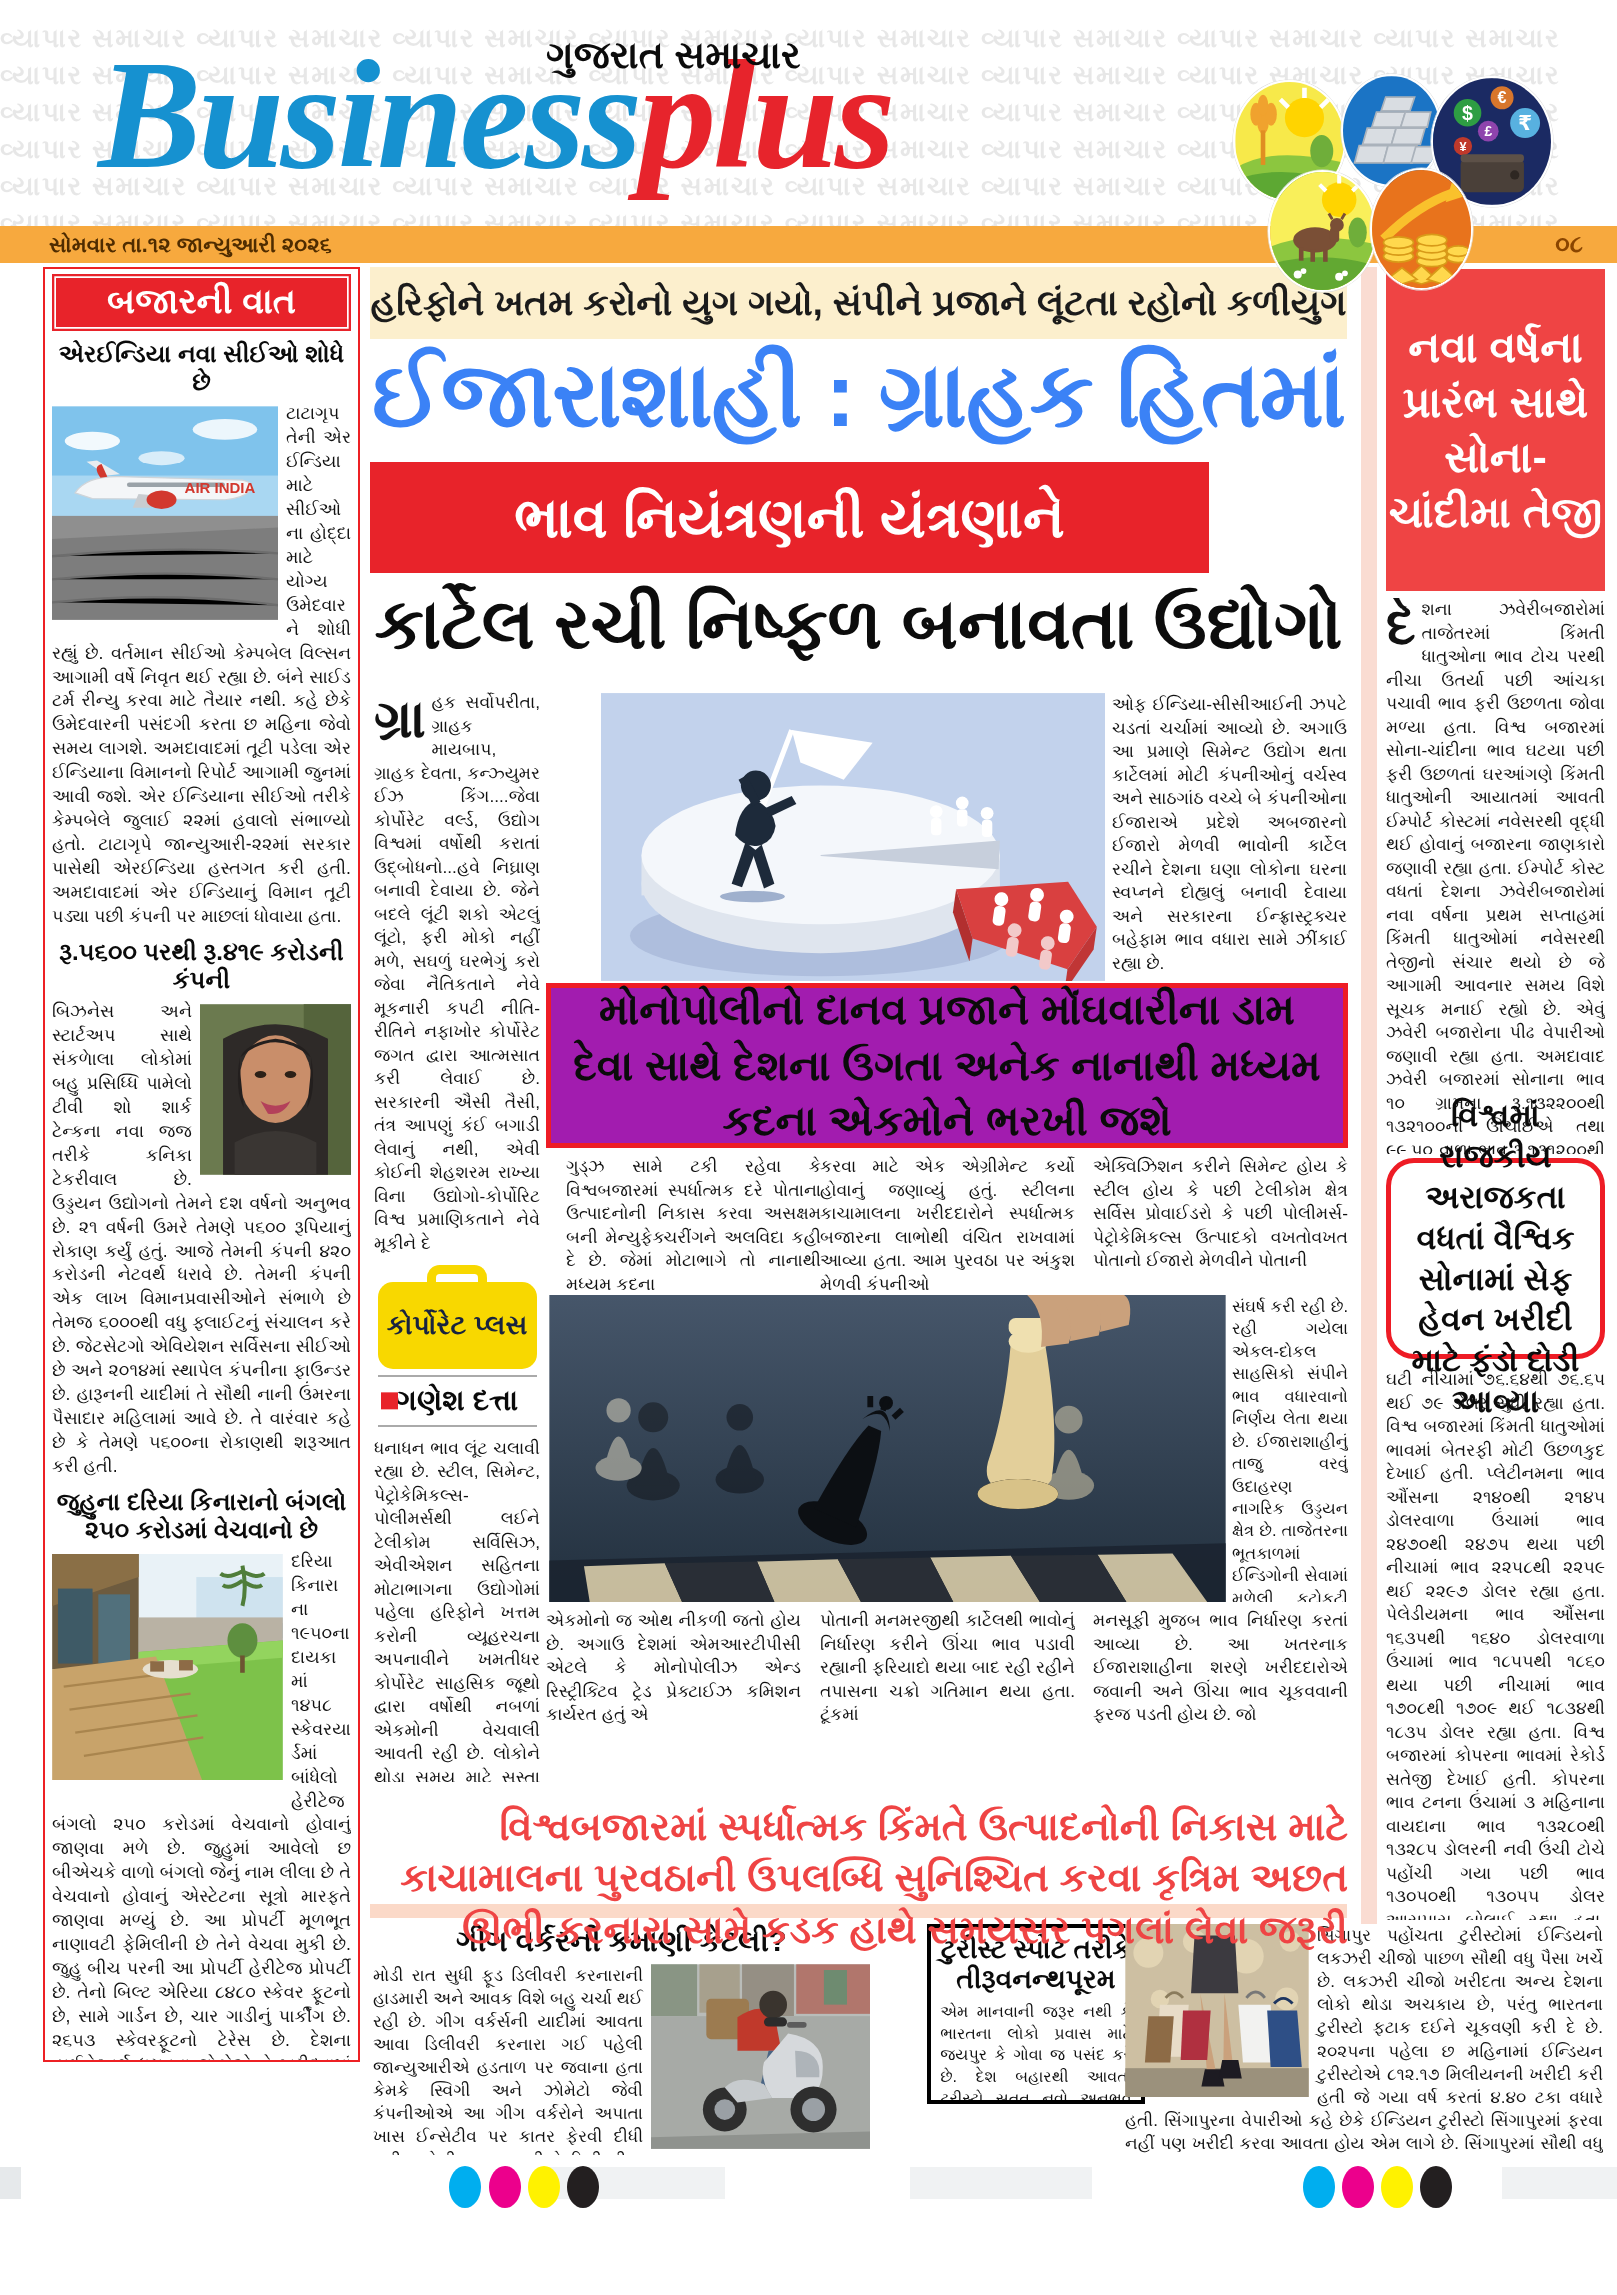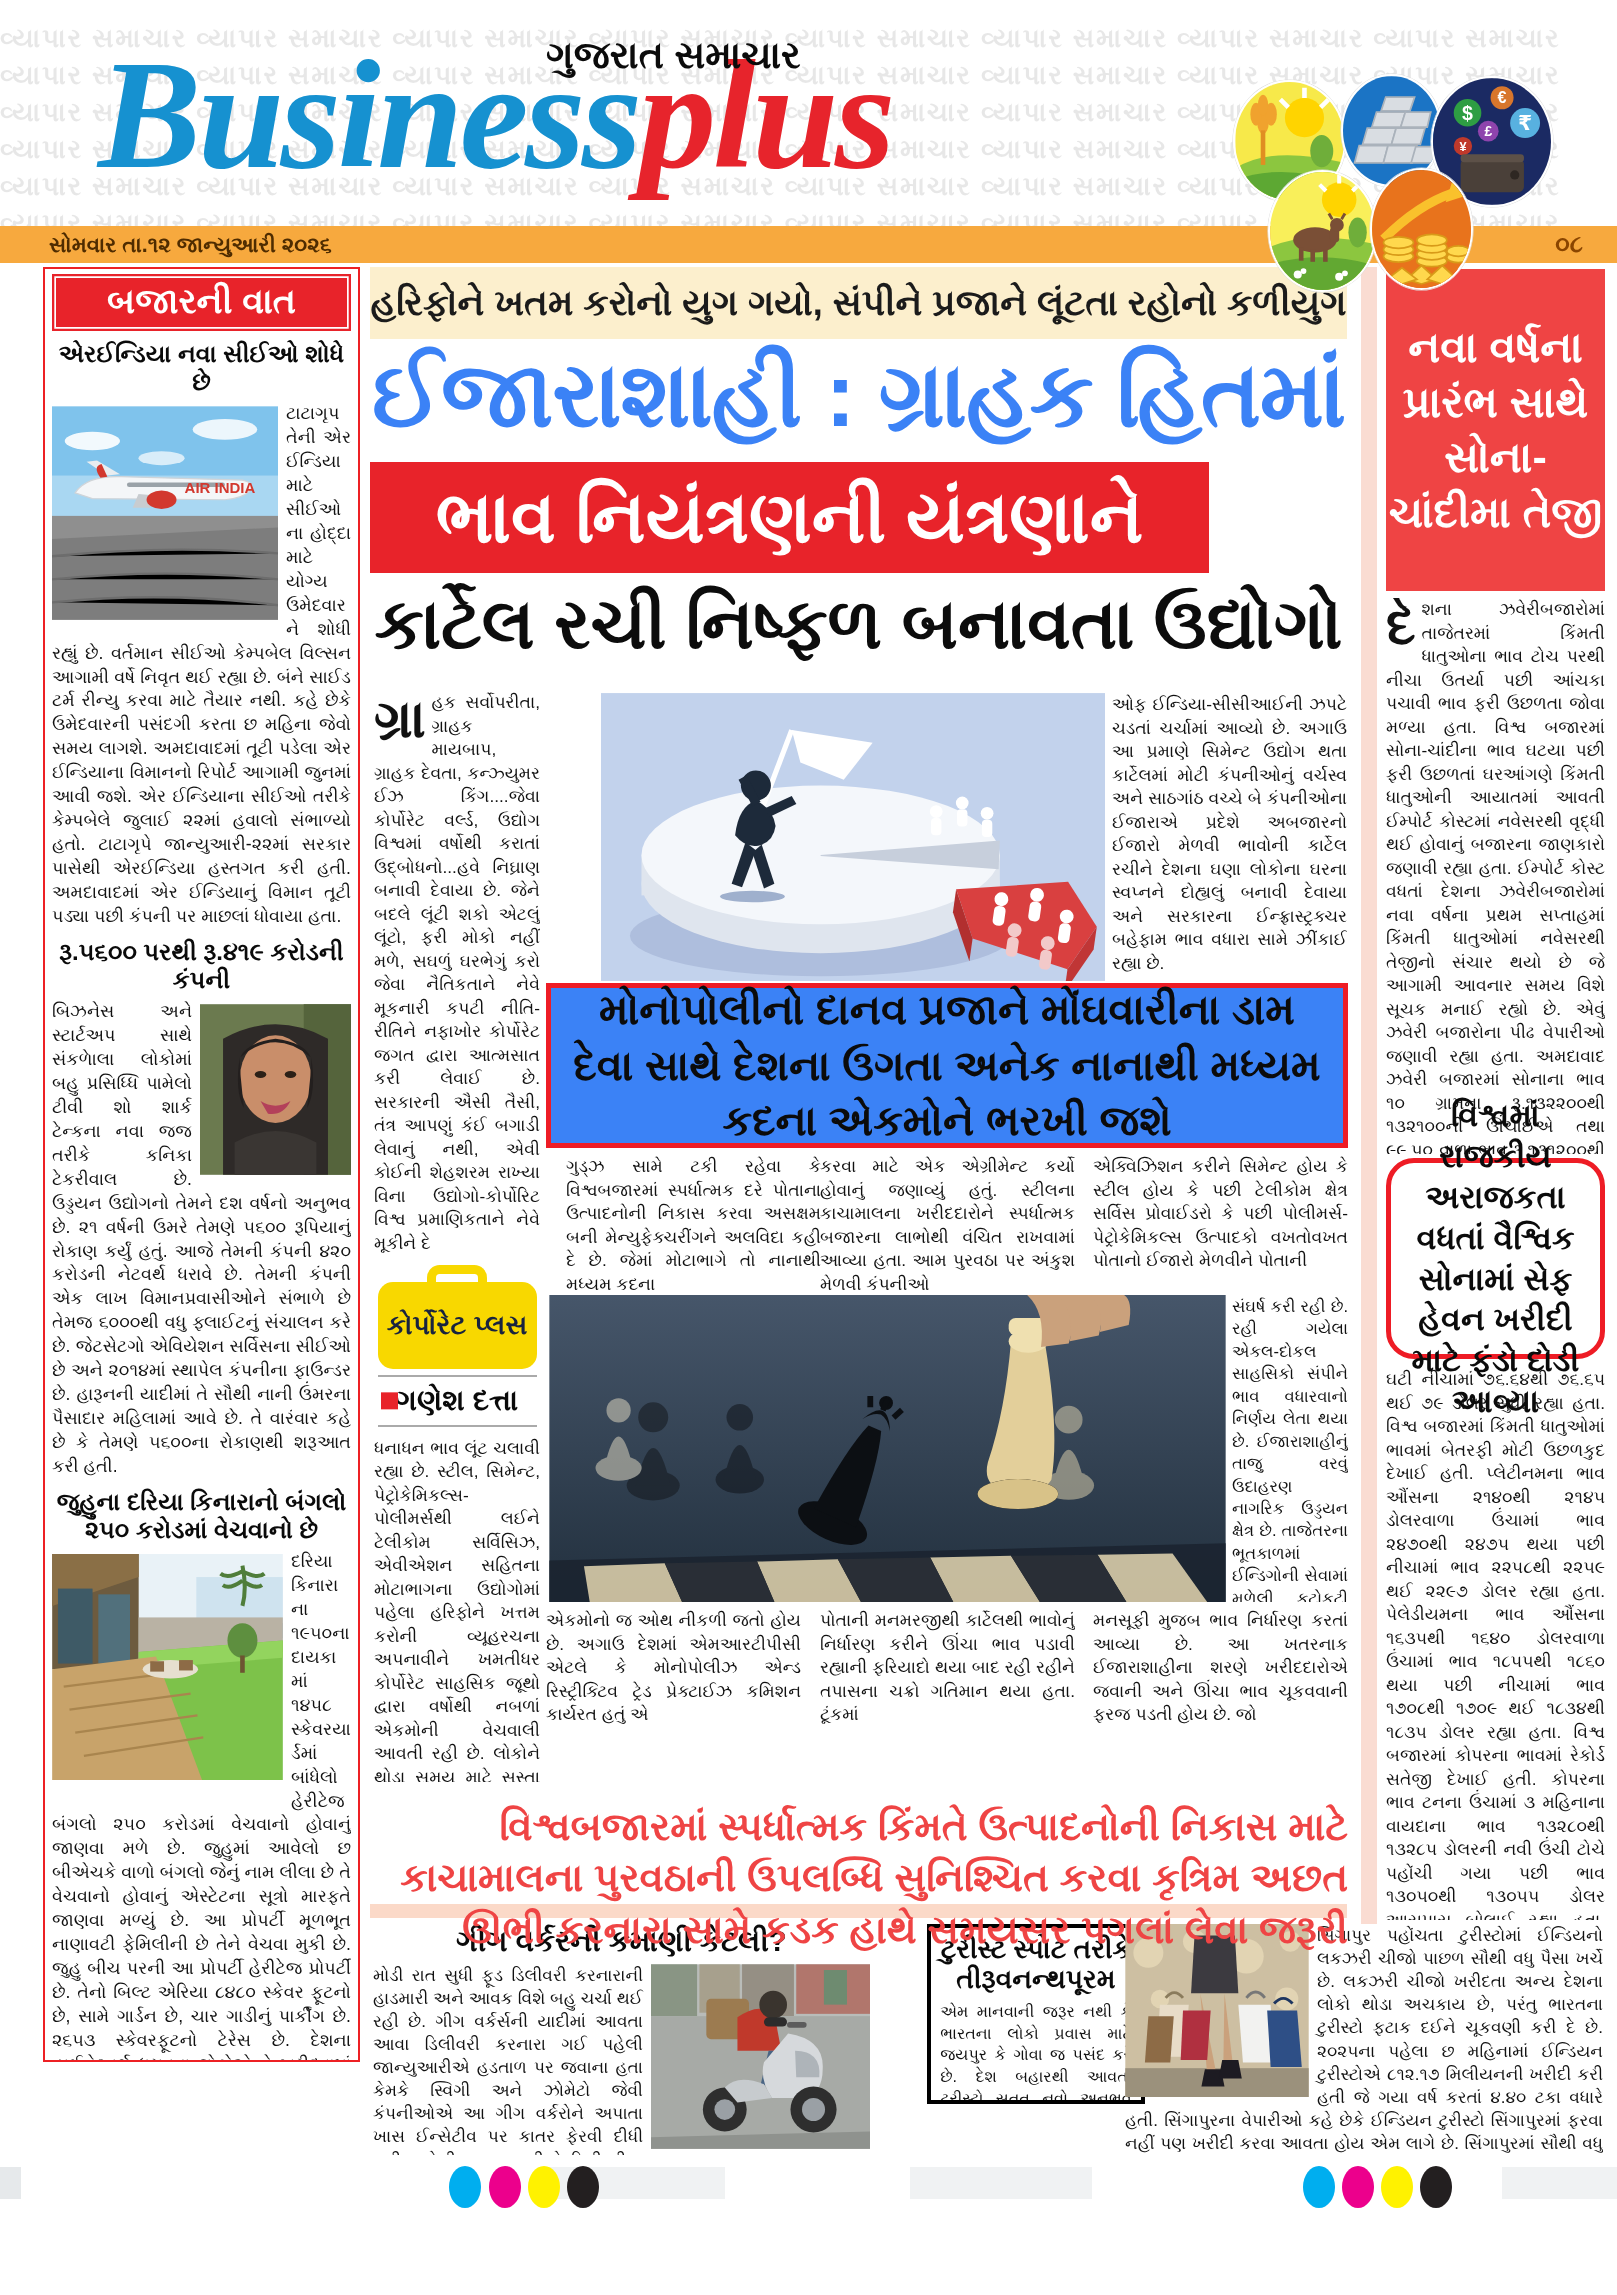--- a/index.html
+++ b/index.html
@@ -31,35 +31,35 @@
     padding:7px 0 9.2px;box-shadow:inset 0 0 0 2.3px #e8232a,inset 0 0 0 4px #fff;}
   .lc-title{font-weight:800;font-size:24px;text-align:center;margin:9.2px 0 5.8px;line-height:1.18;color:#0a0a0a;}
   .lc-body{font-size:17.6px;}
   .fl{float:left;margin:3.5px 8px 4.6px 0;}
   .fr{float:right;margin:3.5px 0 4.6px 8px;}
   .clear{clear:both;}
 
   
   .kicker{left:370px;top:267px;width:977px;height:72px;background:#fcefcd;font-size:36px;font-weight:800;color:#1b1b1b;z-index:2;}
   .h1{left:370px;top:341px;width:977px;font-size:91px;font-weight:800;text-align:center;color:#3b82f6;line-height:1.18;letter-spacing:-1.2px;z-index:2;}
-  .redband{left:370px;top:462px;width:839px;height:111px;background:#e8232a;color:#fff;font-size:72px;font-weight:800;z-index:2;}
+  .redband{left:370px;top:462px;width:839px;height:111px;background:#e8232a;color:#fff;font-size:56px;font-weight:800;z-index:2;}
   .h3{left:370px;top:579px;width:977px;font-size:70px;font-weight:800;text-align:center;color:#0c0c0c;line-height:1.3;z-index:2;}
   .colA{left:374px;top:691px;width:166px;height:1091px;font-size:17.3px;}
   .dc{float:left;font-size:53px;line-height:.9;font-weight:800;margin:3.5px 5.8px 0 0;}
   .badge{position:relative;background:#f8d800;border-radius:15px;height:87px;margin:26.6px 3.5px 0;
     display:flex;align-items:center;justify-content:center;font-size:27px;font-weight:800;color:#18233f;}
   .badge::before{content:"";position:absolute;top:-17.3px;left:50%;transform:translateX(-50%);
     width:60px;height:25.4px;border:9.2px solid #f8d800;border-bottom:none;border-radius:12.7px 12.7px 0 0;box-sizing:border-box;}
   .byline{position:relative;margin:5.8px 3.5px 9.2px;border-top:2.3px solid #aaa;border-bottom:2.3px solid #aaa;
     text-align:center;font-size:29px;font-weight:800;padding:4.6px 0;color:#0a0a0a;}
   .byline::before{content:"";position:absolute;left:3.5px;top:50%;transform:translateY(-50%);width:17.3px;height:17.3px;background:#e8232a;}
   .illus{left:601px;top:693px;width:504px;height:288px;z-index:1;}
   .colB{left:1112px;top:693px;width:235px;height:288px;font-size:17.3px;}
   .subhead{left:546px;top:983px;width:802px;height:165px;border:5.2px solid #ee1c25;box-sizing:border-box;
-    font-size:42px;font-weight:800;line-height:1.32;padding:0 15px;color:#0b0b0b;background:#3b82f6;z-index:2;}
+    font-size:42px;font-weight:800;line-height:1.32;padding:0 15px;color:#0b0b0b;background:#a21caf;z-index:2;}
   .r1c,.r2c{width:255px;font-size:17.3px;height:137px;}
   .chess{left:549px;top:1295px;width:677px;height:307px;}
   .chessR{left:1232px;top:1295px;width:116px;height:307px;font-size:16.5px;}
   .r2c{height:173px;}
   .bottomband{left:373px;top:1801px;width:975px;font-size:39px;font-weight:800;text-align:right;line-height:1.32;color:#ef4444;z-index:2;}
   .pinkbar{left:370px;top:1904px;width:977px;height:14px;background:#fbd9c8;}
   .bot-title{font-weight:800;font-size:29.5px;text-align:center;line-height:1.15;margin-bottom:5.8px;color:#0a0a0a;}
   .gig{left:373px;top:1924px;width:497px;height:231px;overflow:hidden;}
   .tourist{left:885px;top:1924px;width:218px;height:180px;border:4px solid #000;box-sizing:border-box;padding:5.8px 9.2px;overflow:hidden;background:#fff;margin-left:42px;}
   .tourist .bot-title{font-size:26.6px;}

